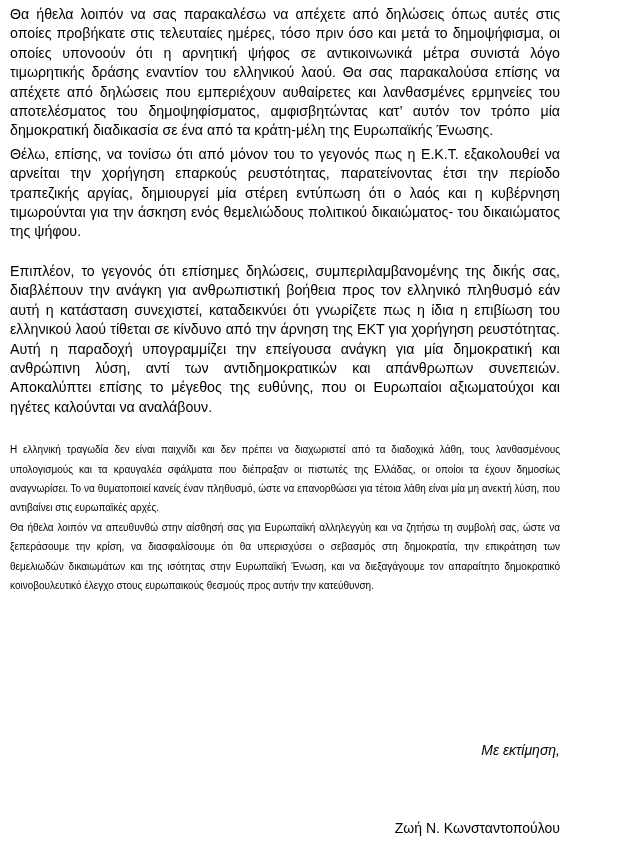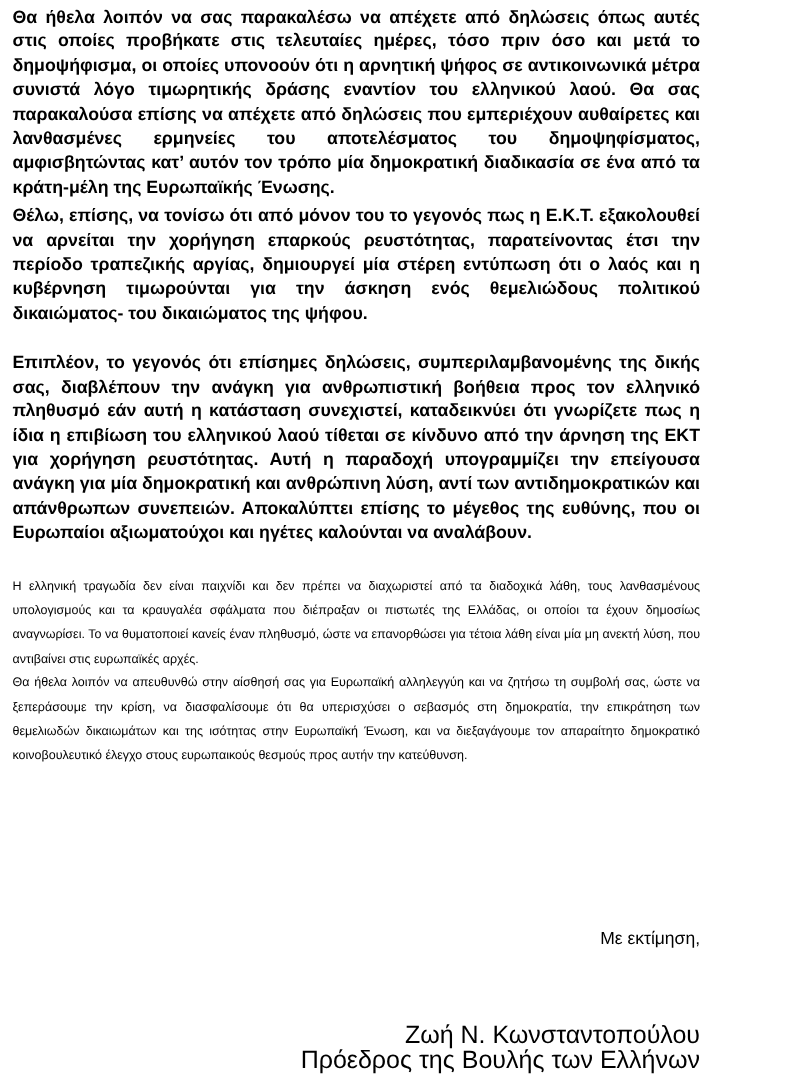--- a/index.html
+++ b/index.html
@@ -8,46 +8,45 @@
       position: absolute; left: 10px; top: 5px; width: 550px;
       color: #000;
       font-family: "Liberation Sans", sans-serif;
     }
     .para {
       margin: 0;
       text-align: justify;
       font-size: 14.2px;
       line-height: 19.4px;
     }
-    .bold { font-weight: bold; }
+    .bold { font-weight: normal; }
     .normal { font-weight: normal; font-size: 10px; line-height: 19.4px; }
     .p1 { margin-top: 0; }
     .p2 { margin-top: 4px; }
     .p3 { margin-top: 20px; }
     .p4 { margin-top: 23px; }
     .p5 { }
     .closing {
       position: absolute; right: 80px; top: 742px;
-      font-family: "Liberation Sans", sans-serif; font-size: 14px; text-align: right;
+      font-family: "Liberation Sans", sans-serif; font-size: 14px; text-align: right; font-style: italic;
     }
     .signature {
       position: absolute; right: 80px; top: 818px;
-      font-family: "Liberation Sans", sans-serif; font-size: 20px; line-height: 20px; text-align: right;
+      font-family: "Liberation Sans", sans-serif; font-size: 14px; line-height: 20px; text-align: right;
     }
     .signature div { white-space: nowrap; }
   </style>
 </head>
 <body>
 
 <div class="page">
   <p class="para bold p1">Θα ήθελα λοιπόν να σας παρακαλέσω να απέχετε από δηλώσεις όπως αυτές στις οποίες  προβήκατε στις τελευταίες ημέρες, τόσο πριν όσο και μετά το δημοψήφισμα, οι οποίες υπονοούν ότι η αρνητική ψήφος σε αντικοινωνικά μέτρα συνιστά λόγο τιμωρητικής δράσης εναντίον του ελληνικού λαού. Θα σας παρακαλούσα επίσης να απέχετε από δηλώσεις που εμπεριέχουν αυθαίρετες και λανθασμένες ερμηνείες του αποτελέσματος του δημοψηφίσματος, αμφισβητώντας κατ’ αυτόν τον τρόπο μία δημοκρατική διαδικασία σε ένα από τα κράτη-μέλη της Ευρωπαϊκής Ένωσης.</p>
   <p class="para bold p2">Θέλω, επίσης, να τονίσω ότι από μόνον του το γεγονός πως η Ε.Κ.Τ. εξακολουθεί να αρνείται την χορήγηση επαρκούς ρευστότητας, παρατείνοντας έτσι την περίοδο τραπεζικής αργίας, δημιουργεί μία στέρεη εντύπωση ότι ο λαός και η κυβέρνηση τιμωρούνται για την άσκηση ενός θεμελιώδους πολιτικού δικαιώματος- του δικαιώματος της ψήφου.</p>
   <p class="para bold p3">Επιπλέον, το γεγονός ότι επίσημες δηλώσεις,  συμπεριλαμβανομένης της δικής σας, διαβλέπουν την ανάγκη για ανθρωπιστική βοήθεια προς τον ελληνικό πληθυσμό εάν αυτή η κατάσταση συνεχιστεί, καταδεικνύει ότι γνωρίζετε πως η ίδια η επιβίωση του ελληνικού λαού τίθεται σε κίνδυνο από την άρνηση της ΕΚΤ για χορήγηση ρευστότητας. Αυτή η παραδοχή υπογραμμίζει την επείγουσα ανάγκη για μία δημοκρατική και ανθρώπινη λύση, αντί των αντιδημοκρατικών και απάνθρωπων συνεπειών. Αποκαλύπτει επίσης το μέγεθος της ευθύνης, που οι Ευρωπαίοι αξιωματούχοι και ηγέτες καλούνται να αναλάβουν.</p>
   <p class="para normal p4">Η ελληνική τραγωδία δεν είναι παιχνίδι και δεν πρέπει να διαχωριστεί από τα διαδοχικά λάθη, τους λανθασμένους υπολογισμούς και τα κραυγαλέα σφάλματα που διέπραξαν οι πιστωτές της Ελλάδας, οι οποίοι τα έχουν δημοσίως αναγνωρίσει. Το να θυματοποιεί κανείς έναν πληθυσμό, ώστε να επανορθώσει για τέτοια λάθη είναι μία μη ανεκτή λύση, που αντιβαίνει στις ευρωπαϊκές αρχές.</p>
   <p class="para normal p5">Θα ήθελα λοιπόν να απευθυνθώ στην αίσθησή σας για Ευρωπαϊκή αλληλεγγύη και να ζητήσω τη συμβολή σας, ώστε να ξεπεράσουμε την κρίση, να διασφαλίσουμε ότι θα υπερισχύσει ο σεβασμός στη δημοκρατία, την επικράτηση των θεμελιωδών δικαιωμάτων και της ισότητας στην Ευρωπαϊκή Ένωση, και να διεξαγάγουμε τον απαραίτητο δημοκρατικό κοινοβουλευτικό έλεγχο στους ευρωπαικούς θεσμούς προς αυτήν την κατεύθυνση.</p>
 </div>
 
 <div class="closing">Με εκτίμηση,</div>
 
 <div class="signature">
   <div>Ζωή Ν. Κωνσταντοπούλου</div>
-  <div>Πρόεδρος της Βουλής των Ελλήνων</div>
 </div>
 
 </body></html>

